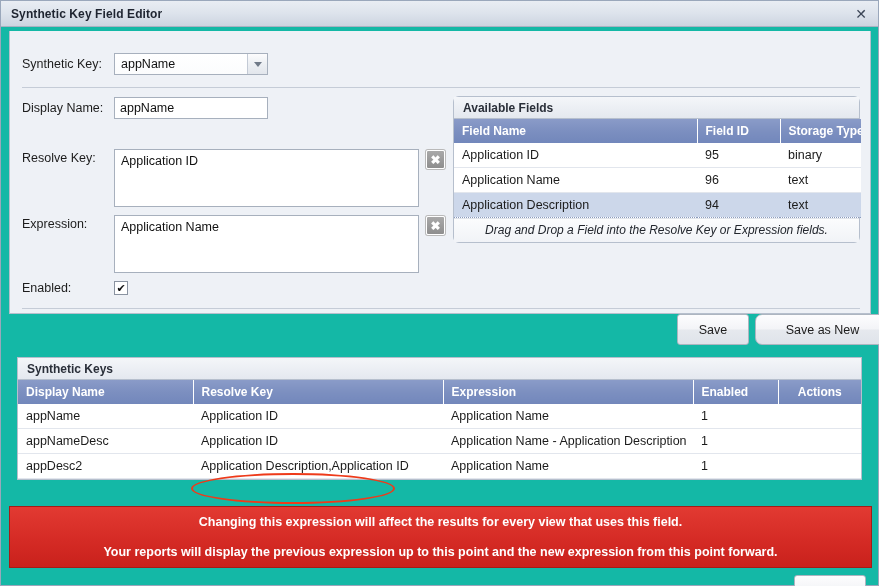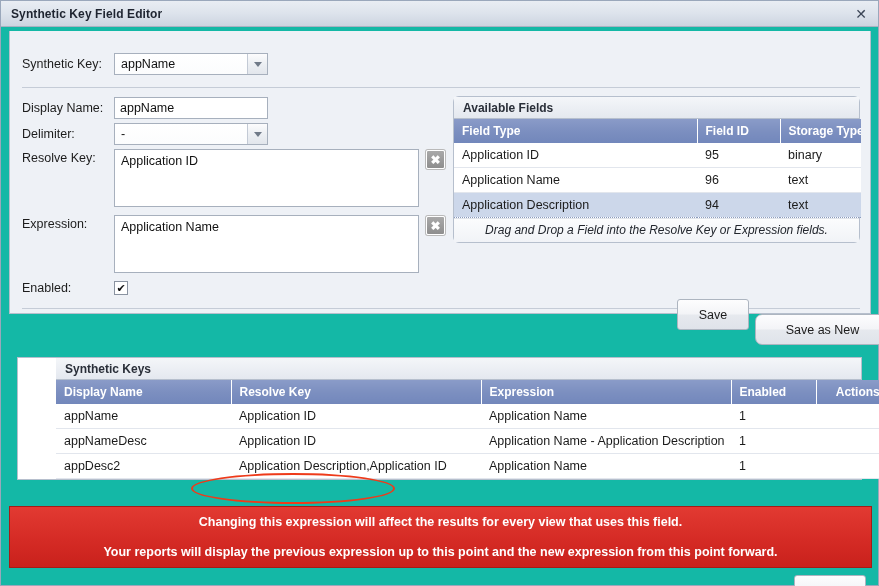--- a/index.html
+++ b/index.html
@@ -319,29 +319,20 @@
         </div>
       </div>
 
       <div class="hr" style="left:12px; top:56px; width:838px;"></div>
 
       <div class="form-row" style="left:12px; top:66px;">
         <div class="flabel" style="width:92px; line-height:22px;">Display Name:</div>
         <div class="textinput" style="width:154px;">appName</div>
       </div>
 
-      <div class="form-row" style="left:12px; top:92px;">
-        <div class="flabel" style="width:92px; line-height:22px;">Delimiter:</div>
-        <div class="combo" style="width:154px;">
-          <div class="combo-value">-</div>
-          <div class="combo-arrow">
-              <i></i>
-            </div>
-        </div>
-      </div>
 
       <div class="form-row" style="left:12px; top:118px;">
         <div class="flabel" style="width:92px; line-height:18px;">Resolve Key:</div>
         <div class="textarea" style="width:305px; height:58px;">Application ID</div>
         <div class="clear-btn" style="margin-left:7px; margin-top:1px;">✖</div>
       </div>
 
       <div class="form-row" style="left:12px; top:184px;">
         <div class="flabel" style="width:92px; line-height:18px;">Expression:</div>
         <div class="textarea" style="width:305px; height:58px;">Application Name</div>
@@ -356,21 +347,21 @@
       <div class="grid" style="left:443px; top:65px; width:407px;border-radius:6px;">
         <div class="grid-caption">Available Fields</div>
         <table class="gtable">
           <colgroup>
               <col style="width:243px">
               <col style="width:83px">
               <col style="width:81px">
             </colgroup>
           <thead>
             <tr>
-              <th>Field Type</th>
+              <th>Field Name</th>
               <th>Field ID</th>
               <th>Storage Type</th>
             </tr>
           </thead>
           <tbody>
             <tr>
               <td>Application ID</td>
               <td>95</td>
               <td>binary</td>
             </tr>
@@ -385,24 +376,24 @@
               <td>text</td>
             </tr>
           </tbody>
         </table>
         <div class="grid-footnote">Drag and Drop a Field into the Resolve Key or Expression fields.</div>
       </div>
 
       <div class="hr" style="left:12px; top:277px; width:838px;"></div>
     </div>
 
-    <div class="btn" style="position:absolute; left:676px; top:272px; width:72px; height:31px;">Save</div>
+    <div class="btn" style="position:absolute; left:676px; top:287px; width:72px; height:31px;">Save</div>
     <div class="btn" style="position:absolute; left:754px; top:287px; width:135px; height:31px;border-radius:7px;">Save as New</div>
 
-    <div class="grid" style="left:16px; top:330px; width:845px;padding-left:38px;">
+    <div class="grid" style="left:16px; top:330px; width:845px;">
       <div class="grid-caption">Synthetic Keys</div>
       <table class="gtable">
         <colgroup>
             <col style="width:175px">
             <col style="width:250px">
             <col style="width:250px">
             <col style="width:85px">
             <col style="width:83px">
           </colgroup>
         <thead>

